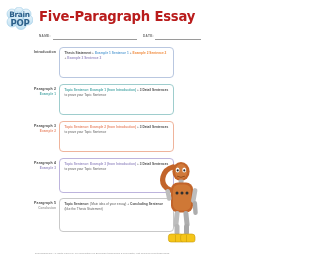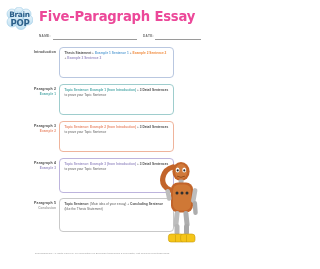--- a/index.html
+++ b/index.html
@@ -16,21 +16,21 @@
   
   .header{
     position:absolute;left:0;top:0;width:205px;height:30px;
   }
   .logo{
     position:absolute;left:6px;top:7px;width:27px;height:23px;
   }
   .title{
     position:absolute;left:39px;top:9px;
     font-size:13.2px;font-weight:bold;letter-spacing:-0.2px;
-    color:#ec4899;white-space:nowrap;
+    color:#b91c1c;white-space:nowrap;
     font-family:"DejaVu Sans", sans-serif;
   }
 
   
   .idrow{position:absolute;left:0;top:30px;width:205px;height:12px;}
   .idlabel{
     position:absolute;font-size:3.1px;font-weight:bold;letter-spacing:0.35px;
     color:#6d6d6d;top:4.2px;
   }
   .idline{

